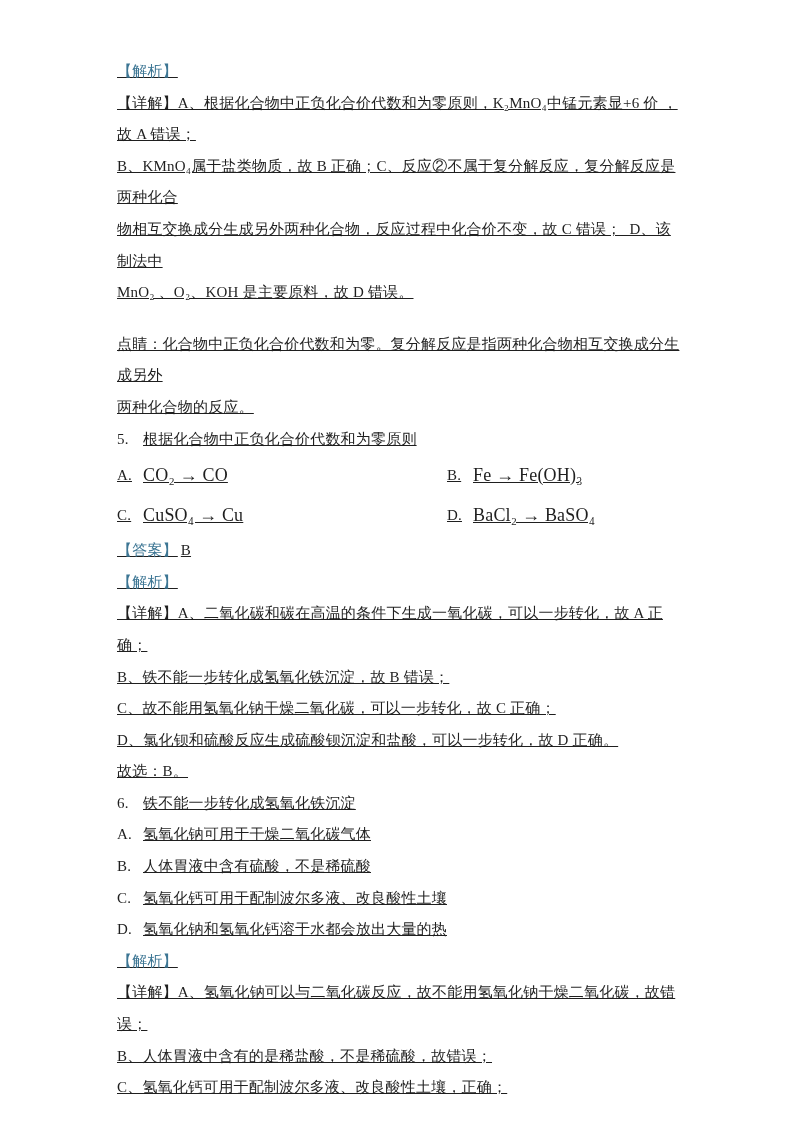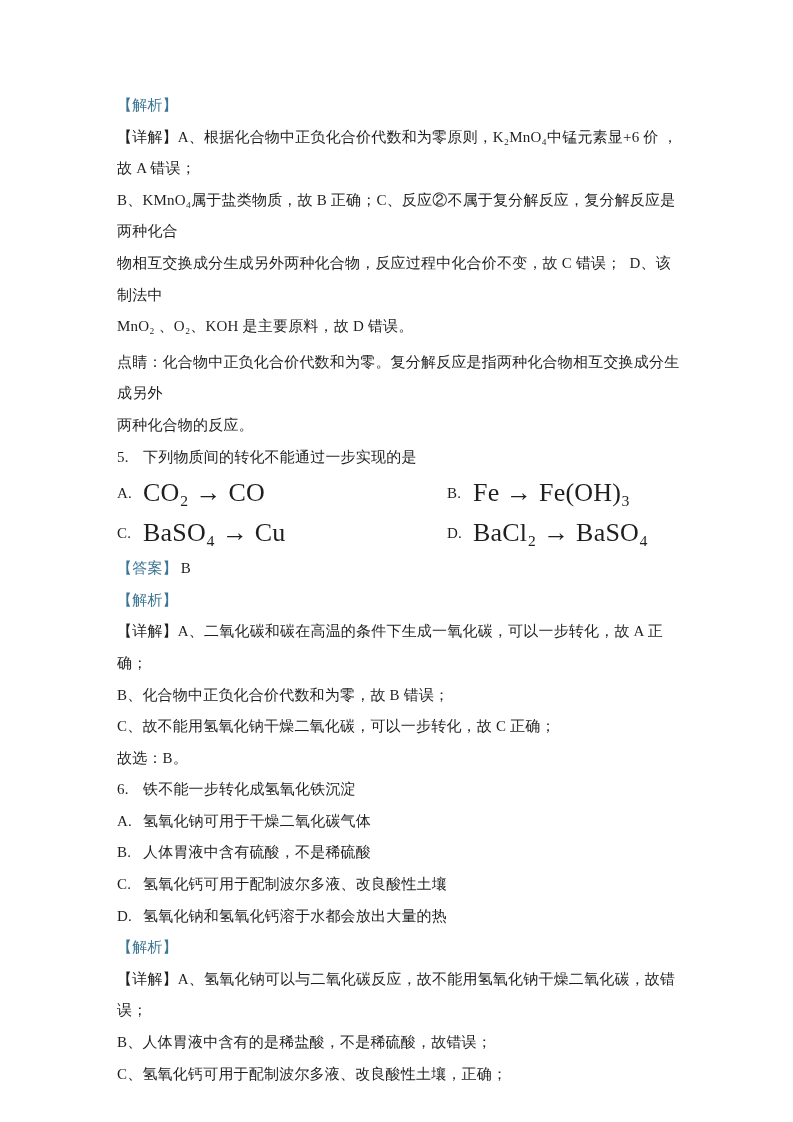--- a/index.html
+++ b/index.html
@@ -11,41 +11,42 @@
     height: 1122px;
     background: var(--page-bg, #ffffff);
     color: var(--text, #1f1f1f);
     font-family: "Liberation Serif", "DejaVu Serif", serif;
     overflow: hidden;
   }
   .page {
     box-sizing: border-box;
     width: 793px;
     height: 980px;
-    padding: 90px 110px 0 117px;
+    padding: 56px 110px 0 117px;
+    text-decoration: underline;
   }
   .line {
     margin: 0;
     font-size: 15px;
     line-height: 31.6px;
     white-space: pre-wrap;
     letter-spacing: 0.2px;
   }
   .blue {
     color: var(--label-blue, #3d7694);
   }
   .num-label {
     display: inline-block;
     width: 26px;
   }
   .answer-value {
     margin-left: 3px;
   }
   .note-block {
-    margin-top: 4px;
+    margin-top: 20px;
   }
   .opt-row {
     display: flex;
     height: 40px;
     align-items: center;
   }
   .opt-cell {
     display: flex;
     align-items: center;
     width: 330px;
@@ -54,21 +55,21 @@
     width: auto;
   }
   .opt-letter {
     display: inline-block;
     width: 26px;
     font-size: 15px;
     letter-spacing: 0.2px;
   }
   .formula {
     font-family: "Liberation Serif", "DejaVu Serif", serif;
-    font-size: 26px;
+    font-size: 18px;
     letter-spacing: 0.2px;
   }
 </style>
 </head>
 <body>
 
 <div class="page">
 
   <section>
     <p class="line blue">【解析】</p>
@@ -76,48 +77,49 @@
     <p class="line">B、KMnO₄属于盐类物质，故 B 正确；C、反应②不属于复分解反应，复分解反应是两种化合</p>
     <p class="line">物相互交换成分生成另外两种化合物，反应过程中化合价不变，故 C 错误；  D、该制法中</p>
     <p class="line">MnO₂ 、O₂、KOH 是主要原料，故 D 错误。</p>
     <div class="note-block">
       <p class="line">点睛：化合物中正负化合价代数和为零。复分解反应是指两种化合物相互交换成分生成另外</p>
       <p class="line">两种化合物的反应。</p>
     </div>
   </section>
 
   <section>
-    <p class="line"><span class="num-label">5.</span><span>下列物质间的转化不能通过一步实现的是</span></p>
+    <p class="line"><span class="num-label">5.</span><span>根据化合物中正负化合价代数和为零原则</span></p>
 
     <div class="opt-row">
       <div class="opt-cell">
         <span class="opt-letter">A.</span>
         <span class="formula">CO₂ → CO</span>
       </div>
       <div class="opt-cell right">
         <span class="opt-letter">B.</span>
         <span class="formula">Fe → Fe(OH)₃</span>
       </div>
     </div>
     <div class="opt-row">
       <div class="opt-cell">
         <span class="opt-letter">C.</span>
-        <span class="formula">BaSO₄ → Cu</span>
+        <span class="formula">CuSO₄ → Cu</span>
       </div>
       <div class="opt-cell right">
         <span class="opt-letter">D.</span>
         <span class="formula">BaCl₂ → BaSO₄</span>
       </div>
     </div>
 
     <p class="line"><span class="blue">【答案】</span><span class="answer-value">B</span></p>
     <p class="line blue">【解析】</p>
     <p class="line">【详解】A、二氧化碳和碳在高温的条件下生成一氧化碳，可以一步转化，故 A 正确；</p>
-    <p class="line">B、化合物中正负化合价代数和为零，故 B 错误；</p>
+    <p class="line">B、铁不能一步转化成氢氧化铁沉淀，故 B 错误；</p>
     <p class="line">C、故不能用氢氧化钠干燥二氧化碳，可以一步转化，故 C 正确；</p>
+    <p class="line">D、氯化钡和硫酸反应生成硫酸钡沉淀和盐酸，可以一步转化，故 D 正确。</p>
     <p class="line">故选：B。</p>
   </section>
 
   <section>
     <p class="line"><span class="num-label">6.</span><span>铁不能一步转化成氢氧化铁沉淀</span></p>
 
     <p class="line"><span class="num-label">A.</span><span>氢氧化钠可用于干燥二氧化碳气体</span></p>
     <p class="line"><span class="num-label">B.</span><span>人体胃液中含有硫酸，不是稀硫酸</span></p>
     <p class="line"><span class="num-label">C.</span><span>氢氧化钙可用于配制波尔多液、改良酸性土壤</span></p>
     <p class="line"><span class="num-label">D.</span><span>氢氧化钠和氢氧化钙溶于水都会放出大量的热</span></p>

